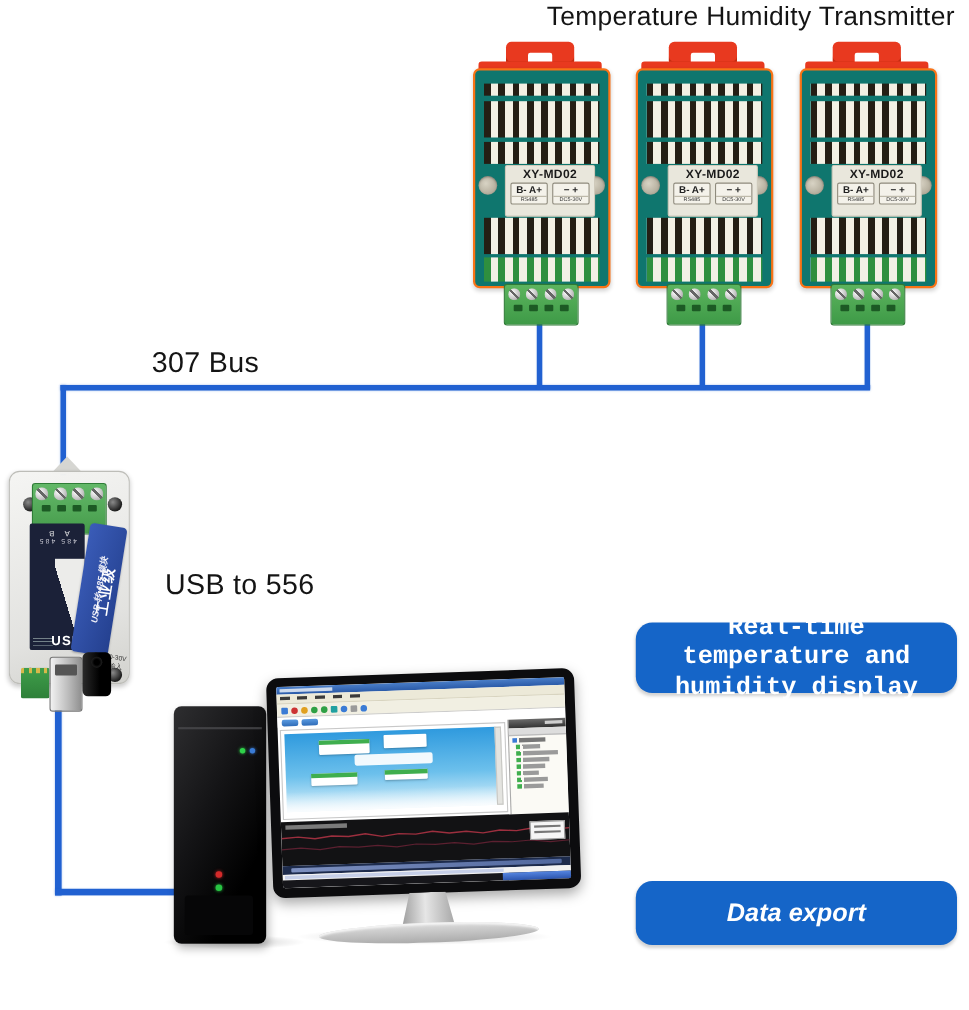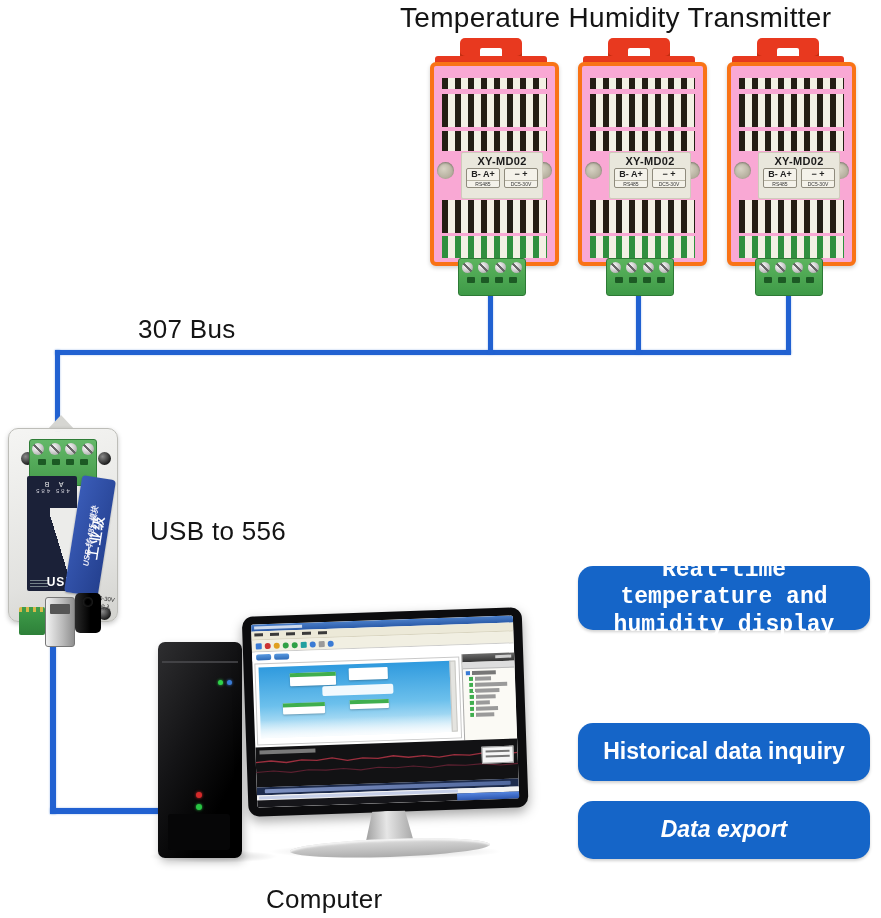--- a/index.html
+++ b/index.html
@@ -1,31 +1,31 @@
 <!DOCTYPE html>
 <html><head>
 <meta charset="utf-8">
 <style>
   html,body{margin:0;padding:0;background:#fff;}
   #canvas{position:relative;width:881px;height:918px;background:#fff;overflow:hidden;
           font-family:"Liberation Sans",sans-serif;color:#111;}
 
   
   .big-label{position:absolute;font-size:26px;color:#141414;letter-spacing:.3px;}
-  #title{left:400px;top:2px;width:452px;text-align:left;font-size:28px;}
+  #title{left:416px;top:2px;width:452px;text-align:right;font-size:24px;}
 
   
   .wire{position:absolute;background:#2161d1;z-index:3;box-shadow:0 0 2px rgba(33,97,209,.45);}
 
   
   .transmitter{position:absolute;top:38px;width:123px;height:256px;z-index:4;}
   .clip-tab{position:absolute;left:30px;top:0;width:62px;height:22px;background:#e8391f;border-radius:5px;box-shadow:inset 0 -4px 0 #c22d10;}
   .clip-notch{position:absolute;left:50px;top:10px;width:22px;height:12px;background:#fff;border-radius:2px;}
   .clip-bar{position:absolute;left:5px;top:18px;width:112px;height:19px;background:#e8391f;border-radius:3px;box-shadow:inset 0 -5px 0 #b52a10;}
-  .t-body{position:absolute;left:0;top:24px;width:121px;height:196px;background:#f9a8d4;border:4px solid #f97316;border-radius:6px;box-shadow:0 2px 4px rgba(0,0,0,.18);}
+  .t-body{position:absolute;left:0;top:24px;width:121px;height:196px;background:#0f766e;border:2px solid #f97316;border-radius:6px;box-shadow:0 2px 4px rgba(0,0,0,.18);}
   .band{position:absolute;left:8px;width:105px;background:repeating-linear-gradient(90deg,#241e14 0 6px,#f3f0e4 6px 13px);}
   .band.b1{top:12px;height:11px;}
   .band.b2{top:28px;height:33px;}
   .band.b3{top:65px;height:20px;}
   .band.b4{top:134px;height:33px;}
   .band.b5{top:170px;height:22px;background:repeating-linear-gradient(90deg,#2f8f3e 0 6px,#f3f0e4 6px 13px);}
   .hole{position:absolute;top:96px;width:17px;height:17px;border-radius:50%;background:radial-gradient(circle at 40% 40%,#d8d3c4,#a39c8a);box-shadow:inset 0 1px 2px rgba(0,0,0,.35);}
   .hole.hl{left:3px;} .hole.hr{right:3px;}
   .plate{position:absolute;left:27px;top:86px;width:80px;height:45px;background:#e9e7dc;border:1px solid #cfcabb;border-radius:2px;text-align:center;}
   .model{font-size:11px;font-weight:bold;color:#1a1a1a;margin-top:2px;letter-spacing:.3px;}
@@ -396,19 +396,17 @@
             <i></i>
           </div>
         <div class="win-task">
             <i></i>
           </div>
       </div>
     </div>
     <div class="mon-stand"></div>
     <div class="mon-base"></div>
   </div>
-  <div class="big-label" style="left:266px;top:884px;">Computer</div>
 
   <div class="feature" id="feat1">Real-time temperature and humidity display</div>
-  <div class="feature" id="feat3">Historical data inquiry</div>
   <div class="feature" id="feat4">Data export</div>
 
 </div>
 
 </body></html>

